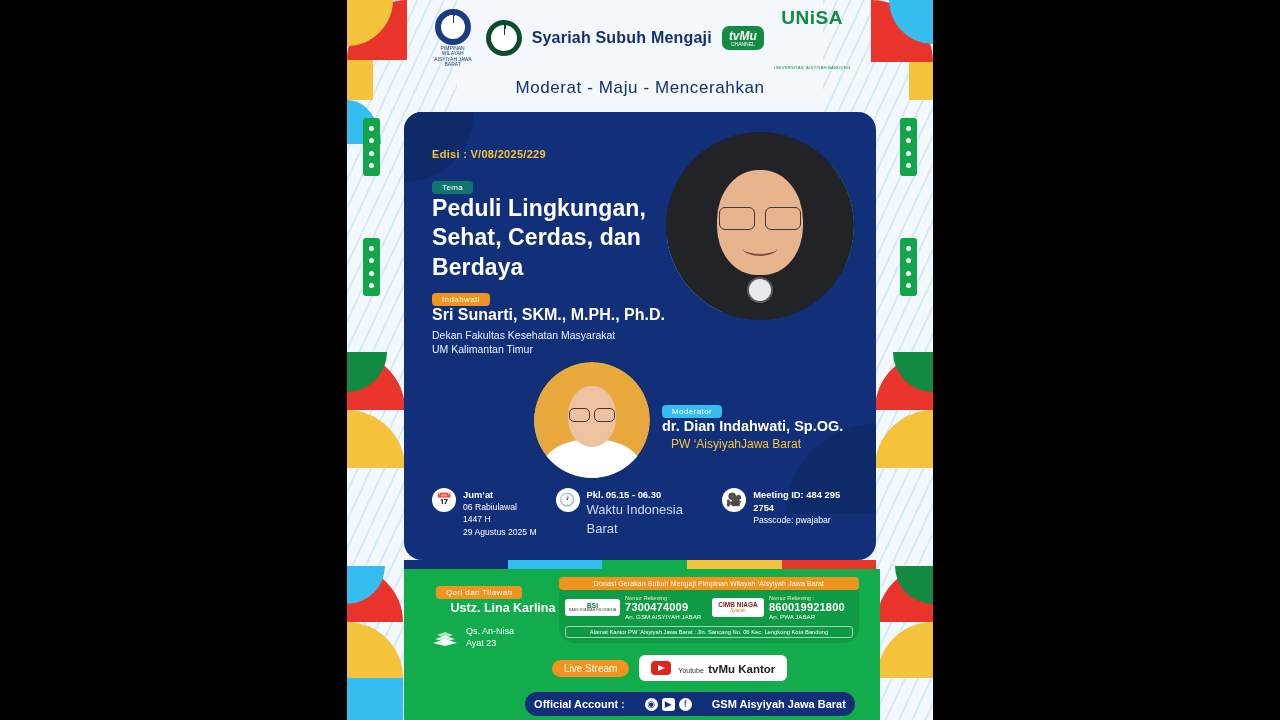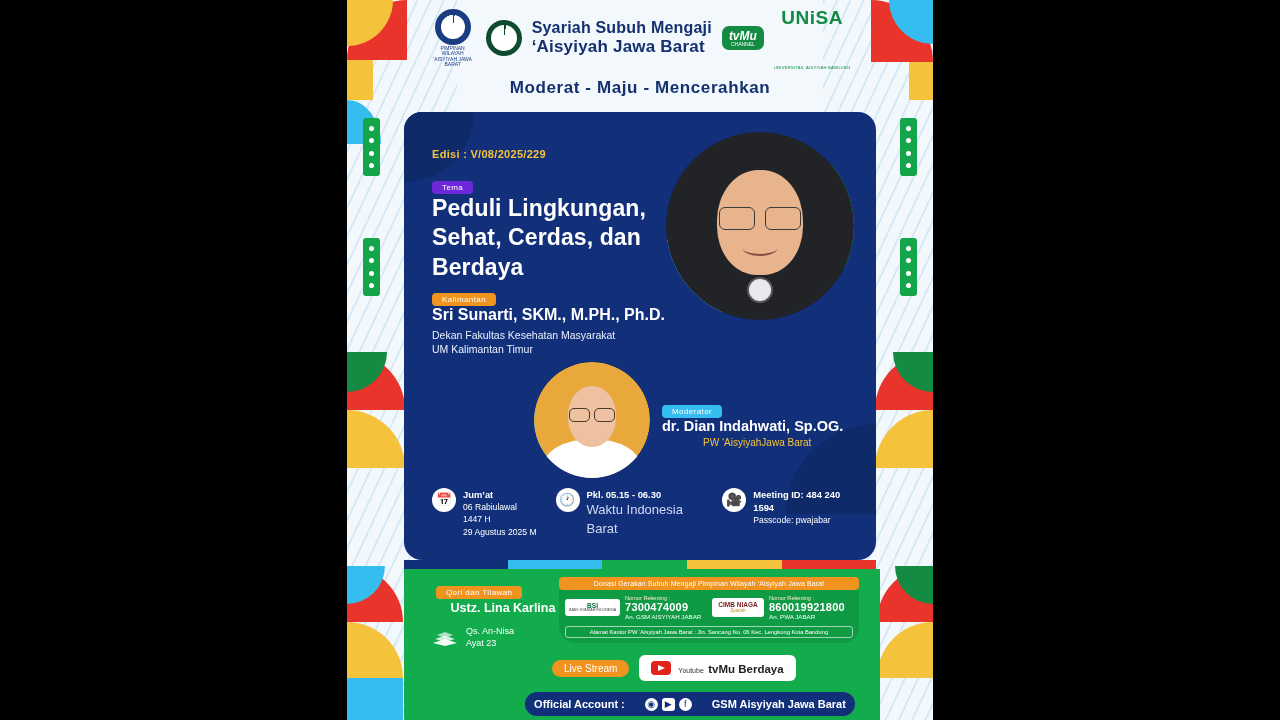--- a/index.html
+++ b/index.html
@@ -75,35 +75,35 @@
   .gsm-title .l2 { font-size: 17px; font-weight: bold; color: #15306e; letter-spacing: .2px; }
   .tvmu {
     background: #138b43; color: #fff; border-radius: 7px;
     padding: 4px 7px 3px; font-size: 12px; font-weight: bold; font-style: italic;
     display: flex; flex-direction: column; align-items: center; line-height: 1;
   }
   .tvmu small { font-size: 5px; font-style: normal; font-weight: normal; }
   .unisa { display: flex; flex-direction: column; align-items: center; gap: 36px; }
   .unisa .u1 { font-size: 19px; font-weight: bold; color: #138b43; letter-spacing: .5px; }
   .unisa .u2 { font-size: 4.2px; color: #138b43; letter-spacing: .2px; }
-  .tagline { margin-top: 8px; font-size: 17px; color: #15306e; letter-spacing: .6px; font-weight: bold; }
+  .tagline { margin-top: 8px; font-size: 17px; color: #15306e; letter-spacing: .6px; }
 
   
   .card {
     position: absolute; left: 57px; top: 112px; width: 472px; height: 448px;
     background: #12307a; border-radius: 18px; overflow: hidden;
   }
   .card .blue-deco { position: absolute; }
 
   .edisi { position: absolute; left: 28px; top: 36px; font-size: 11px; font-weight: bold; color: #f5c23c; letter-spacing: .3px; }
   .chip {
     display: inline-block; border-radius: 4px; padding: 2px 10px;
     font-size: 8px; color: #fff; letter-spacing: .4px;
   }
-  .chip-green { background: #6d28d9; }
+  .chip-green { background: #0f766e; }
   .chip-orange { background: #f0941f; }
   .chip-cyan { background: #35bdf0; }
 
   .tema-chip { position: absolute; left: 28px; top: 64px; }
   .theme-title {
     position: absolute; left: 28px; top: 82px; width: 240px;
     font-size: 23px; font-weight: bold; color: #fff; line-height: 1.28; letter-spacing: .1px;
   }
   .ns-chip { position: absolute; left: 28px; top: 176px; }
   .speaker {
@@ -119,21 +119,21 @@
   .photo-main {
     position: absolute; right: 22px; top: 20px; width: 188px; height: 188px; border-radius: 50%;
     overflow: hidden; background: #0e2a68;
   }
   .photo-mod {
     position: absolute; left: 130px; top: 250px; width: 116px; height: 116px; border-radius: 50%;
     overflow: hidden; background: #0e2a68;
   }
   .mod-chip { position: absolute; left: 258px; top: 288px; }
   .mod-name { position: absolute; left: 258px; top: 306px; font-size: 14.5px; font-weight: bold; color: #fff; }
-  .mod-sub { position: absolute; left: 274px; top: 325px; font-size: 10px; color: #f5c23c; padding-left: 25px; }
+  .mod-sub { position: absolute; left: 242px; top: 325px; font-size: 12px; color: #f5c23c; padding-left: 25px; }
 
   
   .info {
     position: absolute; left: 28px; bottom: 22px; width: 420px;
     display: flex; gap: 18px; align-items: flex-start;
   }
   .info-item { display: flex; gap: 7px; align-items: flex-start; }
   .ico {
     width: 24px; height: 24px; border-radius: 50%; background: #fff;
     display: flex; align-items: center; justify-content: center; flex: 0 0 auto;
@@ -295,21 +295,20 @@
 
     <div class="header">
       <div class="header-row">
         <div class="logo-wrap">
           <div class="logo-circle logo-sun"></div>
           <div class="logo-cap">PIMPINAN WILAYAH 'AISYIYAH JAWA BARAT</div>
         </div>
         <div class="logo-circle logo-muh"></div>
         <div class="gsm-title">
           <div class="l1">Syariah Subuh Mengaji</div>
-          <div class="l2">‘Aisyiyah Jawa Barat</div>
         </div>
         <div class="tvmu">
           <span>tvMu</span>
           <small>CHANNEL</small>
         </div>
         <div class="unisa">
           <div class="u1">UNiSA</div>
           <div class="u2">UNIVERSITAS 'AISYIYAH BANDUNG</div>
         </div>
       </div>
@@ -321,21 +320,21 @@
       <div class="blue-deco q tl" style="right:0;bottom:46px;width:90px;height:90px;background:#0e2a68;"></div>
 
       <div class="edisi">Edisi : V/08/2025/229</div>
 
       <div class="tema-chip">
         <span class="chip chip-green">Tema</span>
       </div>
       <div class="theme-title">Peduli Lingkungan, Sehat, Cerdas, dan Berdaya</div>
 
       <div class="ns-chip">
-        <span class="chip chip-orange">Kalimantan</span>
+        <span class="chip chip-orange">Indahwati</span>
       </div>
       <div class="speaker">Sri Sunarti, SKM., M.PH., Ph.D.</div>
       <div class="speaker-sub">
         <div>Dekan Fakultas Kesehatan Masyarakat</div>
         <div>UM Kalimantan Timur</div>
       </div>
 
       <div class="photo-main">
         <div style="position:absolute;inset:0;background:
              radial-gradient(circle at 18% 74%, #35bdf0 0 22%, rgba(0,0,0,0) 23%),
@@ -379,21 +378,21 @@
         <div class="info-item">
           <div class="ico">🕐</div>
           <div class="info-text">
             <b>Pkl. 05.15 - 06.30</b><br>
             <span class="muted">Waktu Indonesia Barat</span>
           </div>
         </div>
         <div class="info-item">
           <div class="ico">🎥</div>
           <div class="info-text">
-            <b>Meeting ID: 484 240 1594</b><br>
+            <b>Meeting ID: 484 295 2754</b><br>
             <span>Passcode: pwajabar</span>
           </div>
         </div>
       </div>
     </div>
 
     <div class="stripe">
       <div style="width:22%;background:#12307a;"></div>
       <div style="width:20%;background:#35bdf0;"></div>
       <div style="width:18%;background:#12ac4d;"></div>
@@ -448,21 +447,21 @@
         </div>
         <div class="alamat">Alamat Kantor PW ‘Aisyiyah Jawa Barat : Jln. Sancang No. 06 Kec. Lengkong Kota Bandung</div>
       </div>
 
       <div class="live-row">
         <span class="live-chip">Live Stream</span>
         <div class="yt-box">
           <span class="yt-ico"></span>
           <span class="yt-text">
             <span class="t1">Youtube</span>
-            <span class="t2">tvMu Berdaya</span>
+            <span class="t2">tvMu Kantor</span>
           </span>
         </div>
       </div>
 
       <div class="official">
         <span class="lbl">Official Account :</span>
         <span class="soc">
           <span class="round">◉</span>
           <span>▶</span>
           <span class="round">f</span>

